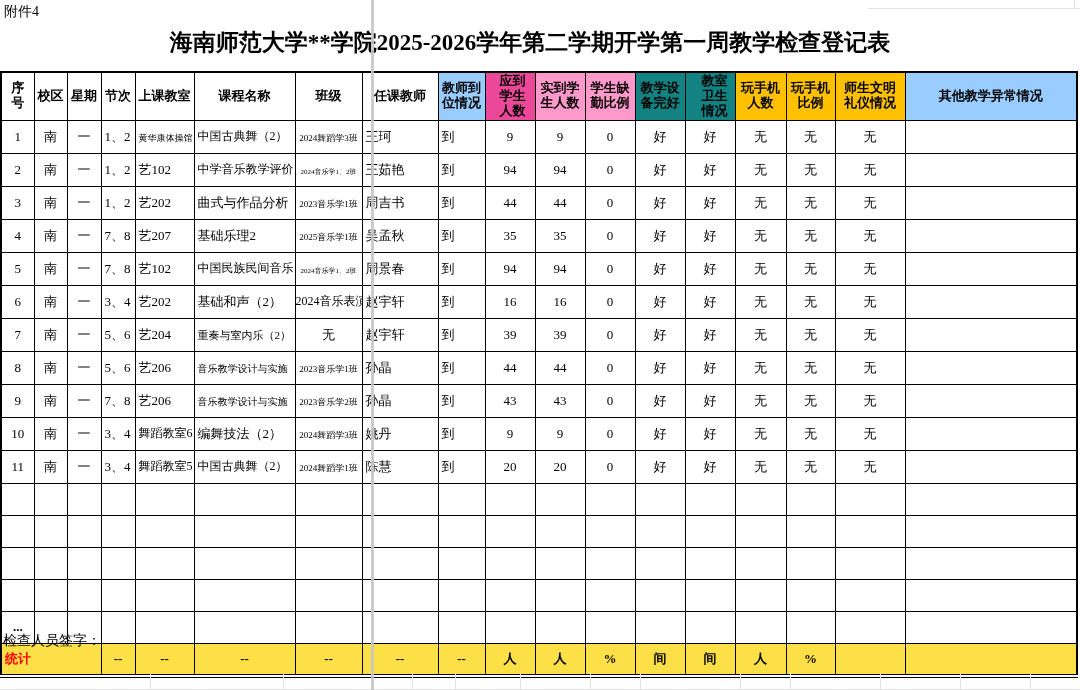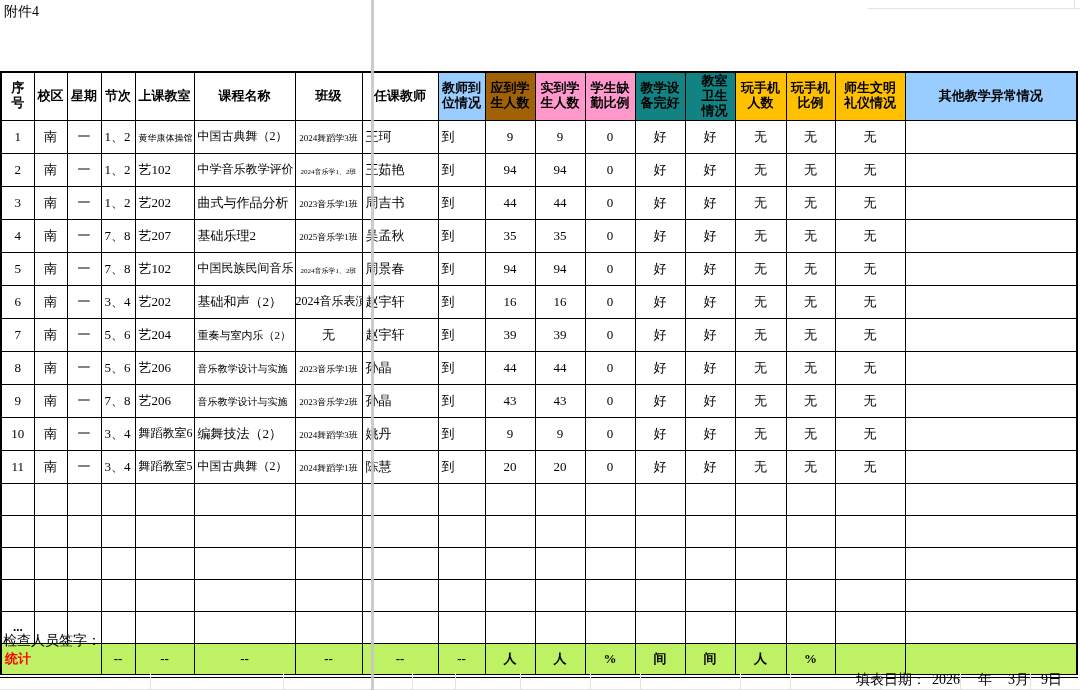--- a/index.html
+++ b/index.html
@@ -27,20 +27,21 @@
   .gridline{position:absolute;background:#e2e2e2;z-index:1;}
   .grid-top-h{left:868px;top:8px;width:212px;height:1px;}
   .grid-top-v{left:1074px;top:0;width:1px;height:8px;}
   .grid-bottom-h{left:0;top:689px;width:1080px;height:1px;}
 </style>
 </head>
 <body>
 
 <div class="page">
   <div class="attachment">附件4</div>
+  <div class="title">海南师范大学**学院2025-2026学年第二学期开学第一周教学检查登记表</div>
 
   <table class="sheet">
     <colgroup>
         <col style="width: 33px;">
         <col style="width: 33px;">
         <col style="width: 34px;">
         <col style="width: 34px;">
         <col style="width: 59px;">
         <col style="width: 101px;">
         <col style="width: 67px;">
@@ -60,21 +61,21 @@
         <tr style="height: 38px; margin-left: 31px;">
           <th style="background: rgb(255, 255, 255);">序号</th>
           <th style="background: rgb(255, 255, 255);">校区</th>
           <th style="background: rgb(255, 255, 255); text-align: center;">星期</th>
           <th style="background: rgb(255, 255, 255);">节次</th>
           <th style="background: rgb(255, 255, 255);">上课教室</th>
           <th style="background: rgb(255, 255, 255);">课程名称</th>
           <th style="background: rgb(255, 255, 255);">班级</th>
           <th style="background: rgb(255, 255, 255);">任课教师</th>
           <th style="background: rgb(153, 204, 255);">教师到位情况</th>
-          <th style="background: #a16207;">应到学生人数</th>
+          <th style="background: #ec4899; padding-left: 8px;">应到学生人数</th>
           <th style="background: rgb(255, 153, 204);">实到学生人数</th>
           <th style="background: rgb(255, 153, 204);">学生缺勤比例</th>
           <th style="background: rgb(18, 130, 130);">教学设备完好</th>
           <th style="background: rgb(18, 130, 130); padding-left: 12px;">教室卫生情况</th>
           <th style="background: rgb(255, 192, 0);">玩手机人数</th>
           <th style="background: rgb(255, 192, 0);">玩手机比例</th>
           <th style="background: rgb(255, 192, 0);">师生文明礼仪情况</th>
           <th style="background: rgb(153, 204, 255);">其他教学异常情况</th>
         </tr>
       </thead>
@@ -392,21 +393,21 @@
           <td class="al-c"></td>
           <td class="al-c"></td>
           <td class="al-c"></td>
           <td class="al-c"></td>
           <td class="al-c"></td>
           <td class="al-c"></td>
           <td class="al-c"></td>
           <td class="al-c"></td>
           <td class="al-c"></td>
         </tr>
-        <tr class="stats" style="height: 33px; background: #bef264; margin-top: 8px;">
+        <tr class="stats" style="height: 33px; background: #fde047; margin-top: 8px;">
           <td colspan="3" class="stats-label" style="color: rgb(255, 0, 0);">统计</td>
           <td>--</td>
           <td>--</td>
           <td>--</td>
           <td>--</td>
           <td>--</td>
           <td>--</td>
           <td>人</td>
           <td>人</td>
           <td>%</td>
@@ -433,14 +434,13 @@
       <div class="gridline" style="left: 590px; top: 672px; width: 1px; height: 18px;"></div>
       <div class="gridline" style="left: 640px; top: 672px; width: 1px; height: 18px;"></div>
       <div class="gridline" style="left: 740px; top: 672px; width: 1px; height: 18px;"></div>
       <div class="gridline" style="left: 790px; top: 672px; width: 1px; height: 18px;"></div>
       <div class="gridline" style="left: 880px; top: 672px; width: 1px; height: 18px;"></div>
       <div class="gridline" style="left: 960px; top: 672px; width: 1px; height: 18px;"></div>
       <div class="gridline" style="left: 1030px; top: 672px; width: 1px; height: 18px;"></div>
     </div>
 
   <div class="sign">检查人员签字：</div>
-  <div class="date"><span>填表日期：</span><span class="y">2026</span><span class="yu">年</span><span class="m">3月</span><span class="d">9日</span></div>
 </div>
 
 </body></html>

